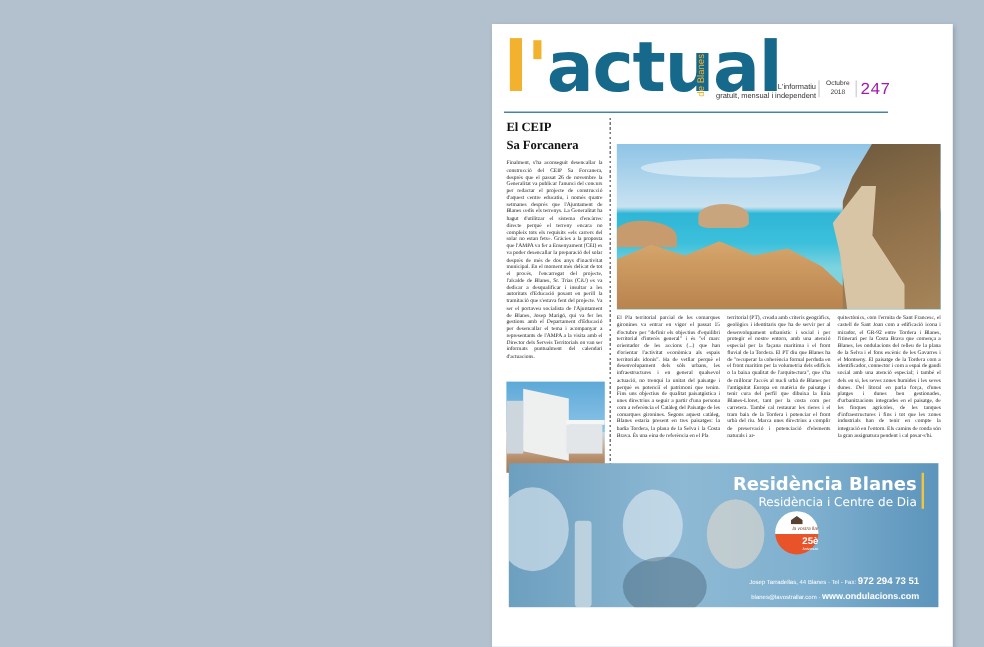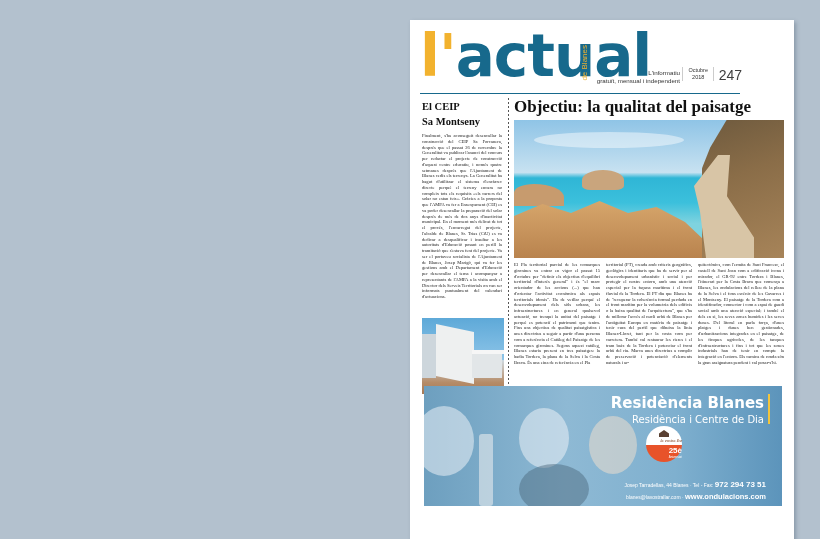--- a/index.html
+++ b/index.html
@@ -31,21 +31,21 @@
     position:absolute; right:70px; top:49px; text-align:right;
     font-family:"Liberation Sans", sans-serif; font-size:6.2px; line-height:7.5px; color:#333;
   }
   .datebox {
     position:absolute; right:36px; top:47px; text-align:center;
     font-family:"Liberation Sans", sans-serif; font-size:5.5px; line-height:7px; color:#333;
     padding:0 5px; border-left:1px solid #ccc; border-right:1px solid #ccc;
   }
   .issue {
     position:absolute; right:8px; top:47px;
-    font-family:Liberation Sans, sans-serif; font-size:14px; color:#404040;
+    font-family:Liberation Mono, monospace; font-size:14px; color:#a21caf;
   }
   .mast-rule { position:absolute; left:10px; right:10px; top:73px; height:1px; background:#17698c; }
 
   
   .leftcol { position:absolute; left:12px; top:78px; width:80px; }
   .left-title {
     font-weight:bold; font-size:10.5px; line-height:15px; color:#111; margin-top:1px;
   }
   .body-text {
     font-size:4.6px; line-height:5.75px; color:#222; text-align:justify;
@@ -138,35 +138,34 @@
       <div>Octubre</div>
       <div>2018</div>
     </div>
     <div class="issue">247</div>
     <div class="mast-rule"></div>
   </div>
 
   <div class="leftcol">
     <div class="left-title">
       <div>El CEIP</div>
-      <div>Sa Montseny</div>
+      <div>Sa Forcanera</div>
     </div>
     <div class="body-text" style="margin-top:4px;">Finalment, s'ha aconseguit desencallar la construcció del CEIP Sa Forcanera, després que el passat 26 de novembre la Generalitat va publicar l'anunci del concurs per redactar el projecte de construcció d'aquest centre educatiu, i només quatre setmanes després que l'Ajuntament de Blanes cedís els terrenys. La Generalitat ha hagut d'utilitzar el sistema d'encàrrec directe perquè el terreny encara no compleix tots els requisits «els carrers del solar no estan fets». Gràcies a la proposta que l'AMPA va fer a Ensenyament (CEI) es va poder desencallar la preparació del solar després de més de dos anys d'inactivitat municipal. En el moment més delicat de tot el procés, l'encarregat del projecte, l'alcalde de Blanes, Sr. Trias (CiU) es va dedicar a desqualificar i insultar a les autoritats d'Educació posant en perill la tramitació que s'estava fent del projecte. Va ser el portaveu socialista de l'Ajuntament de Blanes, Josep Marigó, qui va fer les gestions amb el Departament d'Educació per desencallar el tema i acompanyar a representants de l'AMPA a la visita amb el Director dels Serveis Territorials on van ser informats puntualment del calendari d'actuacions.</div>
   </div>
 
   <div class="school-img">
     <div class="bldg3"></div>
     <div class="bldg"></div>
     <div class="roof"></div>
     <div class="bldg2"></div>
   </div>
 
   <div class="col-sep"></div>
 
-  <div class="headline">Objectiu: la qualitat del paisatge</div>
 
   <div class="photo">
     <div class="cloud"></div>
     <div class="rock1"></div>
     <div class="rock3"></div>
     <div class="rock2"></div>
     <div class="cliff"></div>
     <div class="path"></div>
   </div>
 

